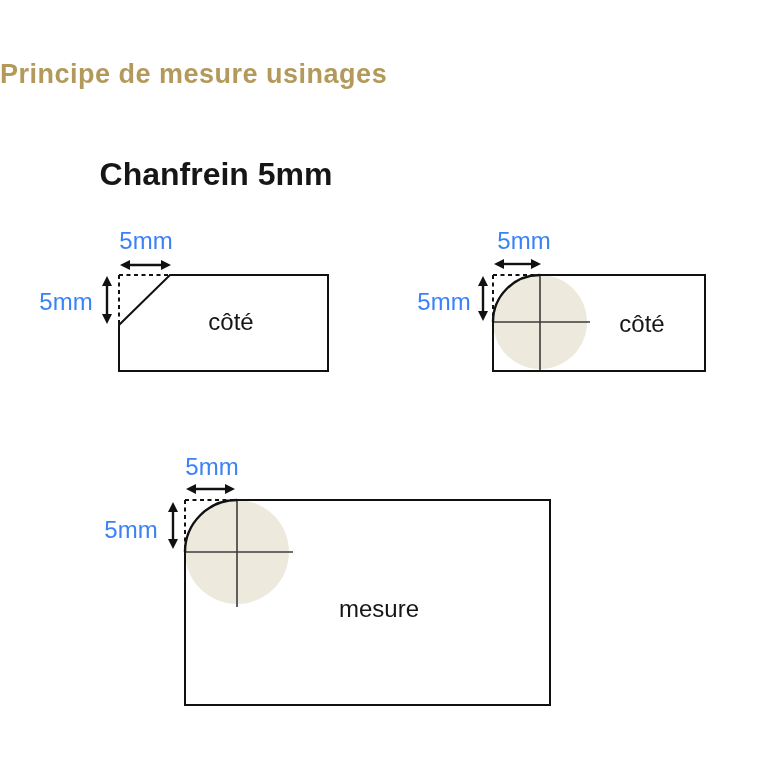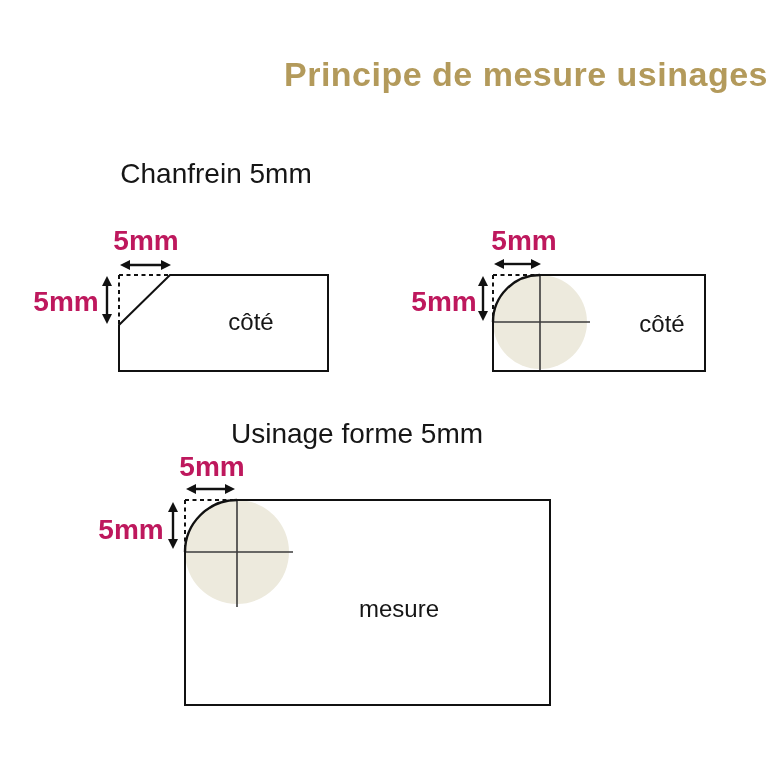--- a/index.html
+++ b/index.html
@@ -21,26 +21,26 @@
   .outline{fill:none;stroke:var(--outline);stroke-width:2;stroke-linejoin:miter;}
   .arc-outline{fill:none;stroke:var(--outline);stroke-width:2.4;}
   .dotted{fill:none;stroke:var(--outline);stroke-width:2;stroke-dasharray:4 3.5;}
   .arrow-line{stroke:var(--outline);stroke-width:2.4;}
   .arrow-head{fill:var(--outline);stroke:none;}
   .cutter{fill:var(--fill-circle);stroke:none;}
   .crosshair{stroke:var(--crosshair);stroke-width:1.6;fill:none;}
   .txt{position:absolute;transform:translate(-50%,-50%);white-space:nowrap;}
   .main-title{
     position:absolute;left:0;width:768px;top:74px;transform:translate(0,-50%);
-    text-align:right;font-size:34px;font-weight:700;color:var(--title-color);
+    text-align:left;font-size:27px;font-weight:700;color:var(--title-color);
     letter-spacing:0.5px;
   }
-  .sub-title{font-size:28px;font-weight:400;color:#161616;}
-  .dim-label{font-size:28px;font-weight:700;color:#be185d;}
-  .view-label{font-size:24px;font-weight:400;color:#161616;margin-left:20px;}
+  .sub-title{font-size:32px;font-weight:700;color:#161616;}
+  .dim-label{font-size:24px;font-weight:400;color:#3b82f6;}
+  .view-label{font-size:24px;font-weight:400;color:#161616;}
 </style>
 </head>
 <body>
 
 <div class="canvas">
 
   <svg width="768" height="768" viewBox="0 0 768 768">
 
     <g>
       <polygon class="outline" points="170,275 328,275 328,371 119,371 119,325"></polygon>
@@ -90,21 +90,20 @@
         <line class="arrow-line" x1="173" y1="510" x2="173" y2="541"></line>
         <polygon class="arrow-head" points="173,502 168,512 178,512"></polygon>
         <polygon class="arrow-head" points="173,549 168,539 178,539"></polygon>
       </g>
     </g>
   </svg>
 
   <div class="main-title">Principe de mesure usinages</div>
 
   <div class="txt sub-title" style="left:216px;top:174px;">Chanfrein 5mm</div>
-  <div class="txt sub-title" style="left:357px;top:434px;">Usinage forme 5mm</div>
 
   <div class="txt dim-label" style="left:146px;top:241px;">5mm</div>
   <div class="txt dim-label" style="left:66px;top:302px;">5mm</div>
   <div class="txt view-label" style="left:231px;top:322px;">côté</div>
 
   <div class="txt dim-label" style="left:524px;top:241px;">5mm</div>
   <div class="txt dim-label" style="left:444px;top:302px;">5mm</div>
   <div class="txt view-label" style="left:642px;top:324px;">côté</div>
 
   <div class="txt dim-label" style="left:212px;top:467px;">5mm</div>

